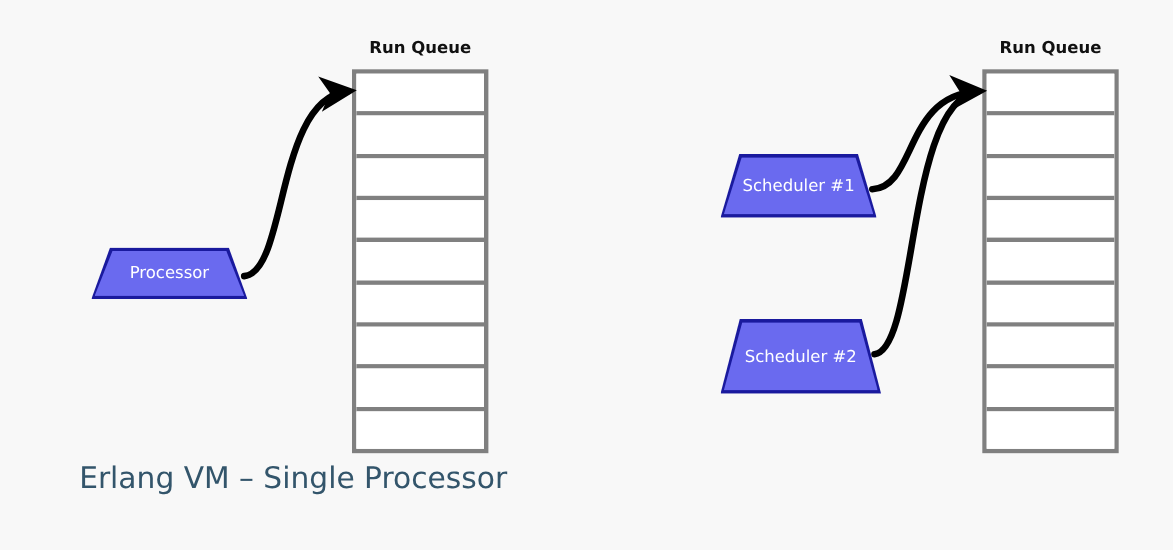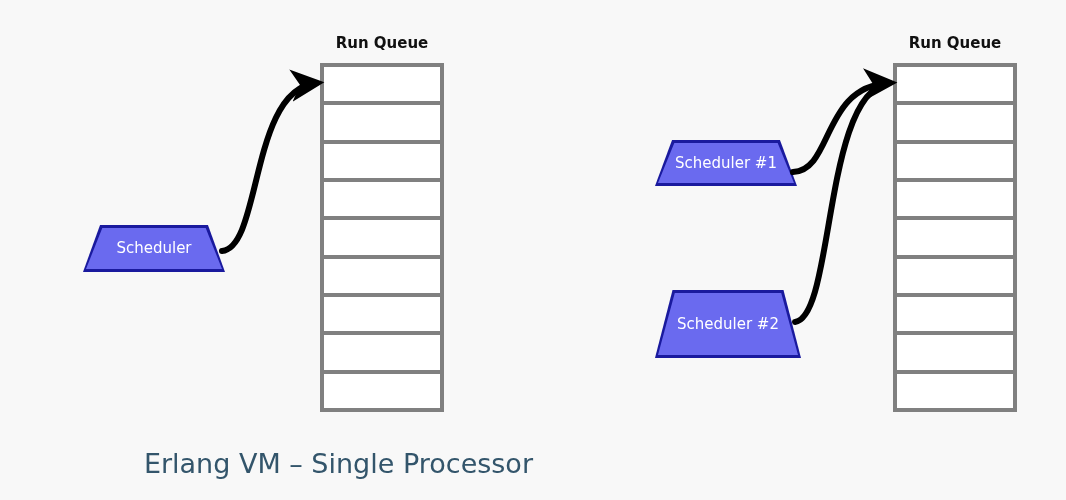--- a/index.html
+++ b/index.html
@@ -104,22 +104,22 @@
     stroke: #000000;
     stroke-width: 6;
     stroke-linecap: round;
   }
 
   
   .caption {
     position: absolute;
     left: 0;
     width: 533px;
-    top: 448px;
-    text-align: right;
+    top: 420px;
+    text-align: center;
     font-family: "DejaVu Sans", sans-serif;
     font-size: 27px;
     color: #33556b;
     white-space: nowrap;
   }
 </style>
 </head>
 <body>
 
 <div id="stage">
@@ -136,21 +136,21 @@
         <div class="queue-cell"></div>
         <div class="queue-cell"></div>
         <div class="queue-cell"></div>
         <div class="queue-cell"></div>
         <div class="queue-cell"></div>
       </div>
 
     <div class="sched" id="sched-left-0" style="left: 83px; top: 225px; width: 142px; height: 47px;">
       <span class="sched-shape-outer"></span>
       <span class="sched-shape-inner"></span>
-      <span class="sched-text">Scheduler</span>
+      <span class="sched-text">Processor</span>
     </div>
 
     <svg class="arrow-svg" id="arrows-left" viewBox="0 0 533 500">
       <defs>
         <marker id="ah-left" markerWidth="6" markerHeight="6" refX="4.2" refY="3" orient="auto" markerUnits="strokeWidth">
           <path d="M0,0.3 L5.6,3 L0,5.7 L1.5,3 Z" fill="#000000"></path>
         </marker>
       </defs>
       <path class="arrow-path" id="arrow-left-0" marker-end="url(#ah-left)" d="M 222 251 C 261.48 247.64 , 250.2 89.72 , 316 83"></path>
     </svg>
@@ -167,21 +167,21 @@
         <div class="queue-cell"></div>
         <div class="queue-cell"></div>
         <div class="queue-cell"></div>
         <div class="queue-cell"></div>
         <div class="queue-cell"></div>
         <div class="queue-cell"></div>
         <div class="queue-cell"></div>
         <div class="queue-cell"></div>
       </div>
 
-    <div class="sched" id="sched-right-0" style="left: 122px; top: 140px; width: 142px; height: 46px;">
+    <div class="sched" id="sched-right-0" style="left: 122px; top: 140px; width: 142px; height: 58px;">
       <span class="sched-shape-outer"></span>
       <span class="sched-shape-inner"></span>
       <span class="sched-text">Scheduler #1</span>
     </div>
 
     <div class="sched" id="sched-right-1" style="left: 122px; top: 290px; width: 146px; height: 68px;">
       <span class="sched-shape-outer"></span>
       <span class="sched-shape-inner"></span>
       <span class="sched-text">Scheduler #2</span>
     </div>

